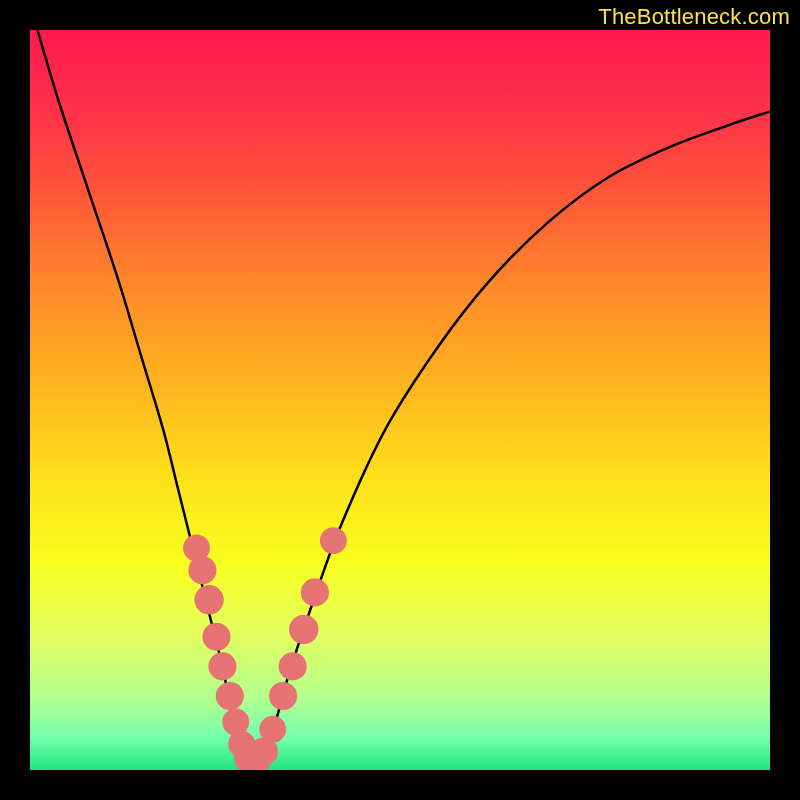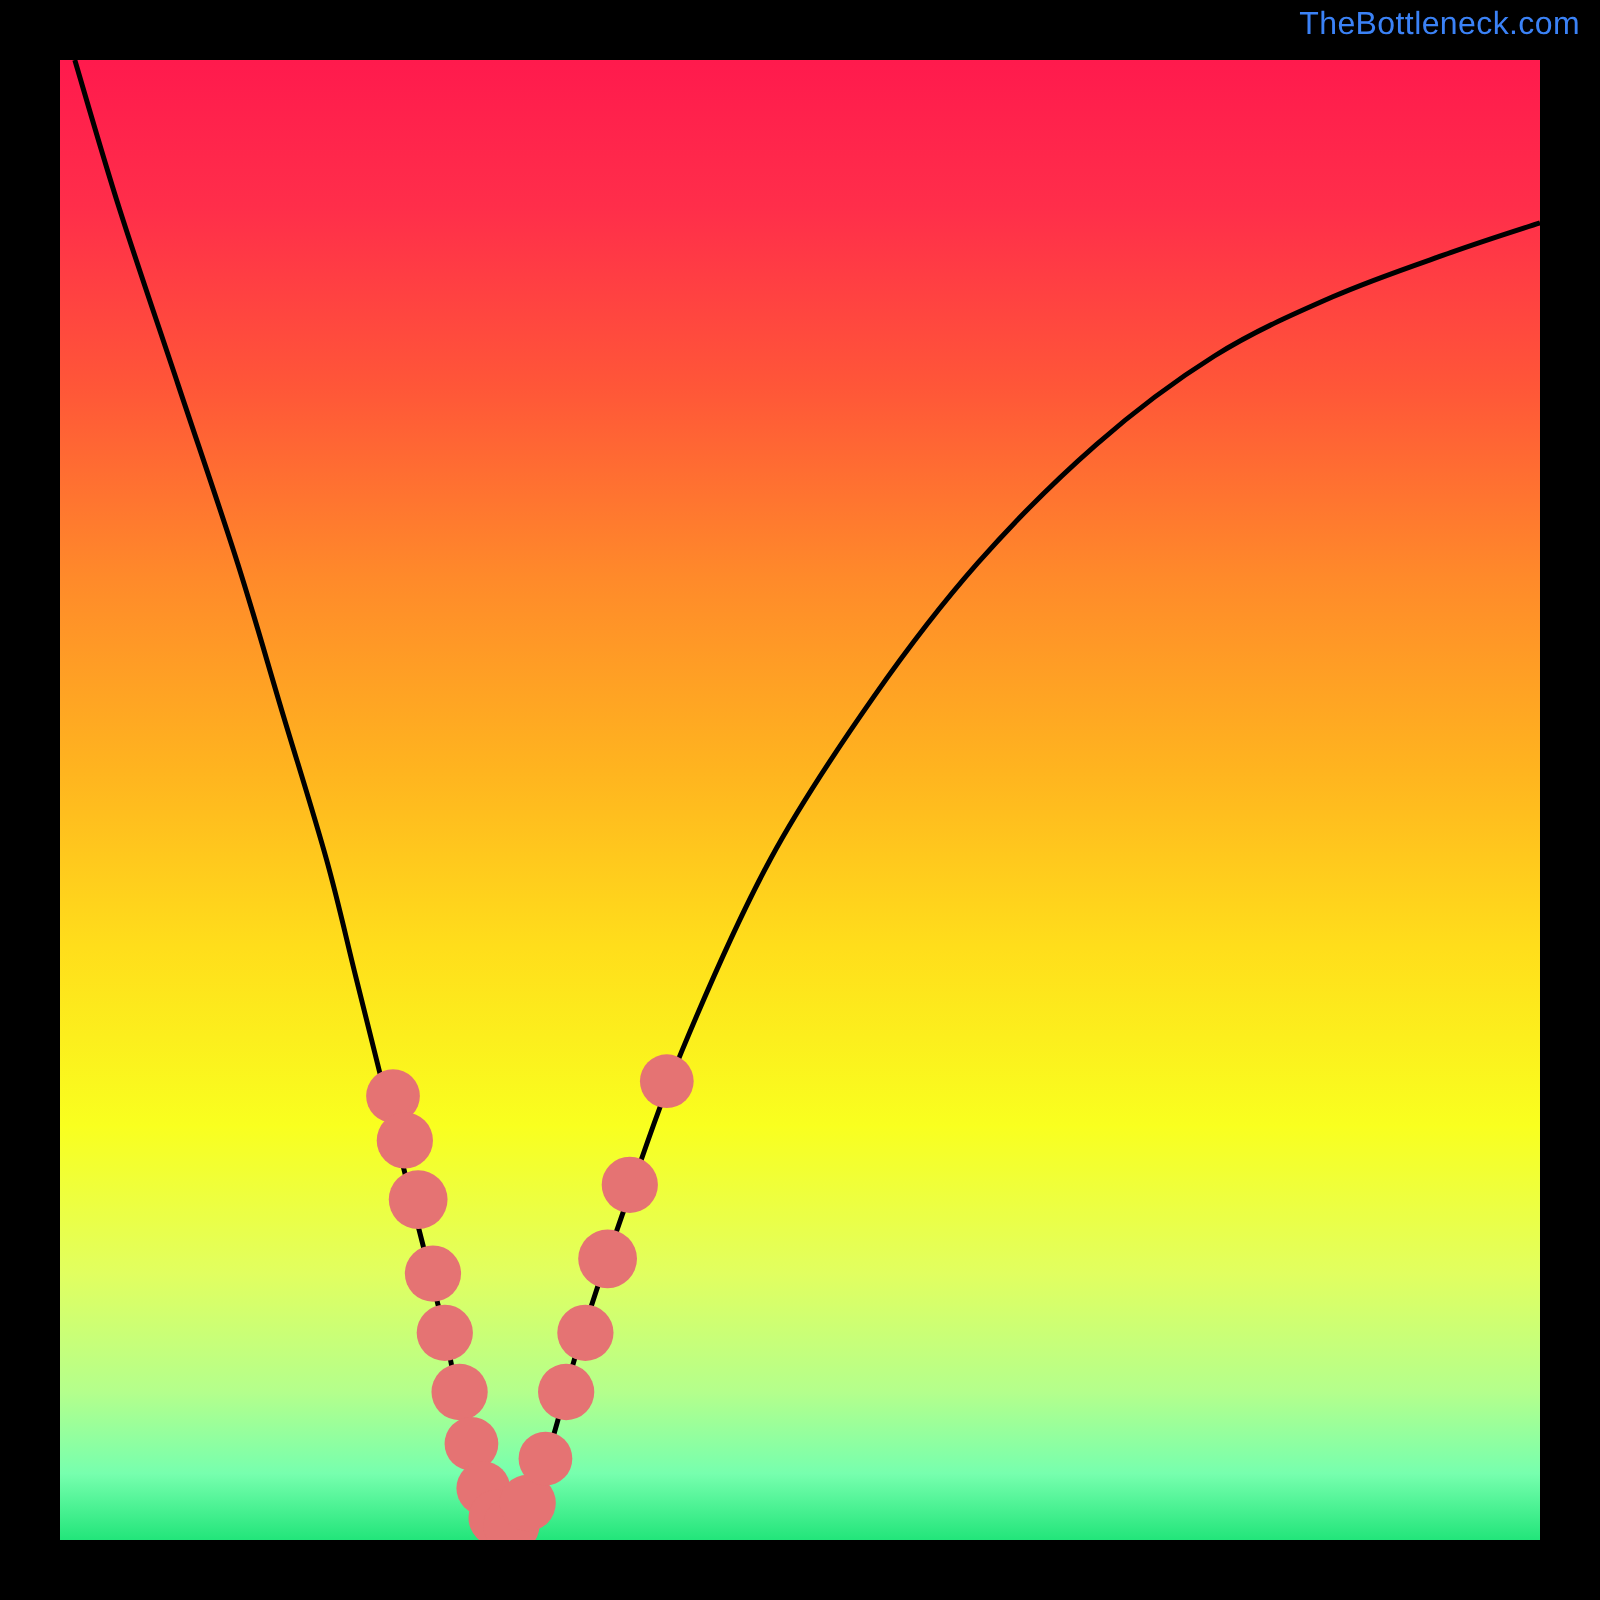--- a/index.html
+++ b/index.html
@@ -24,22 +24,22 @@
     left: 30px;
     top: 30px;
     width: 740px;
     height: 740px;
     overflow: hidden;
   }
   .watermark {
     position: absolute;
     top: 4px;
     right: 10px;
-    color: #3b82f6;
-    font-size: 16px;
+    color: #fde047;
+    font-size: 22px;
     font-weight: 500;
     letter-spacing: 0.2px;
   }
   svg { display:block; }
 </style>
 </head>
 <body>
 
 <div class="frame">
   <div class="plot">

